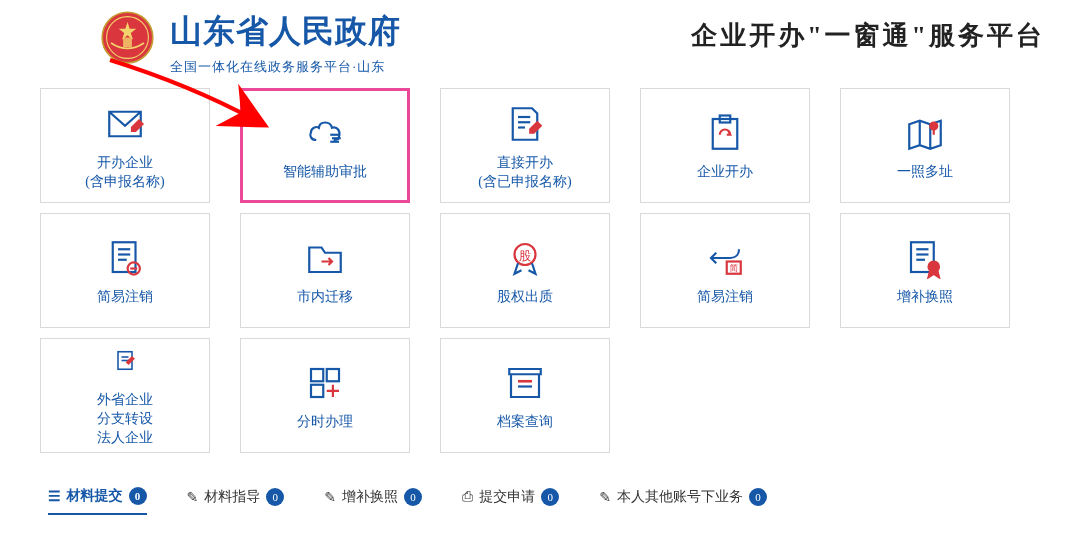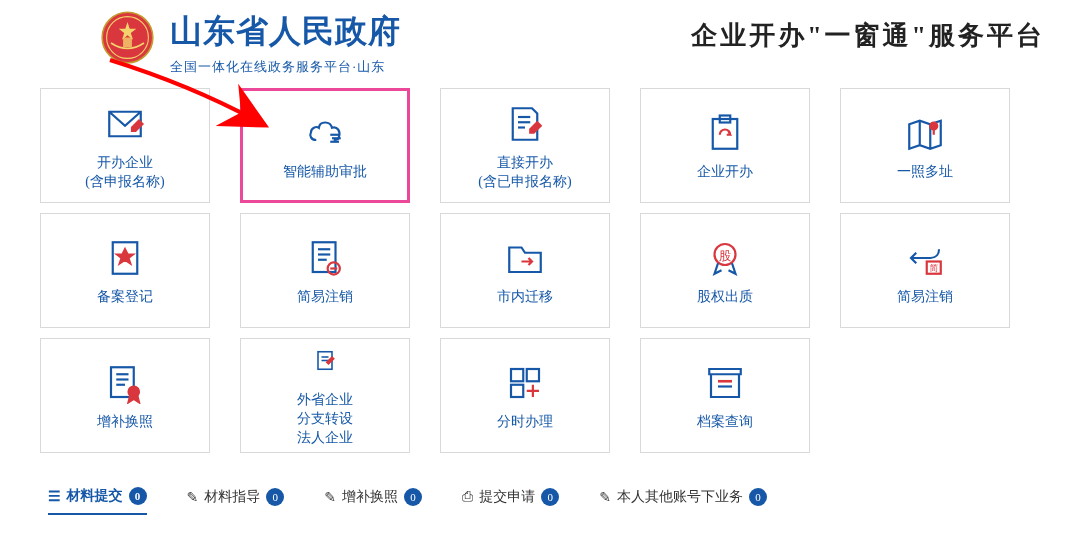--- a/index.html
+++ b/index.html
@@ -115,29 +115,20 @@
     <div class="icon-wrap">
       <svg viewBox="0 0 48 48" fill="none" stroke="#1658a7" stroke-width="2.5">
         <path d="M6,14 L18,10 L30,14 L42,10 L42,38 L30,42 L18,38 L6,42 Z M18,10 L18,38 M30,14 L30,42"></path>
         <circle cx="34" cy="16" r="4" fill="#d9363e" stroke="#d9363e"></circle>
         <path d="M34,20 L34,26" stroke="#d9363e"></path>
       </svg>
     </div>
     <div class="card-label">一照多址</div>
   </div>
 
-  <div class="card">
-    <div class="icon-wrap">
-      <svg viewBox="0 0 48 48" fill="none" stroke="#1658a7" stroke-width="2.5">
-        <rect x="10" y="6" width="28" height="36"></rect>
-        <polygon points="24,14 27,20 33,20 28,24 30,30 24,26 18,30 20,24 15,20 21,20" fill="#d9363e" stroke="#d9363e"></polygon>
-      </svg>
-    </div>
-    <div class="card-label">备案登记</div>
-  </div>
 
   <div class="card">
     <div class="icon-wrap">
       <svg viewBox="0 0 48 48" fill="none" stroke="#1658a7" stroke-width="2.5">
         <rect x="10" y="6" width="26" height="34"></rect>
         <line x1="16" y1="14" x2="30" y2="14"></line>
           <line x1="16" y1="20" x2="30" y2="20"></line>
           <line x1="16" y1="26" x2="26" y2="26"></line>
         <circle cx="34" cy="36" r="7" fill="none" stroke="#d9363e"></circle>
           <line x1="30" y1="36" x2="38" y2="36" stroke="#d9363e"></line>

